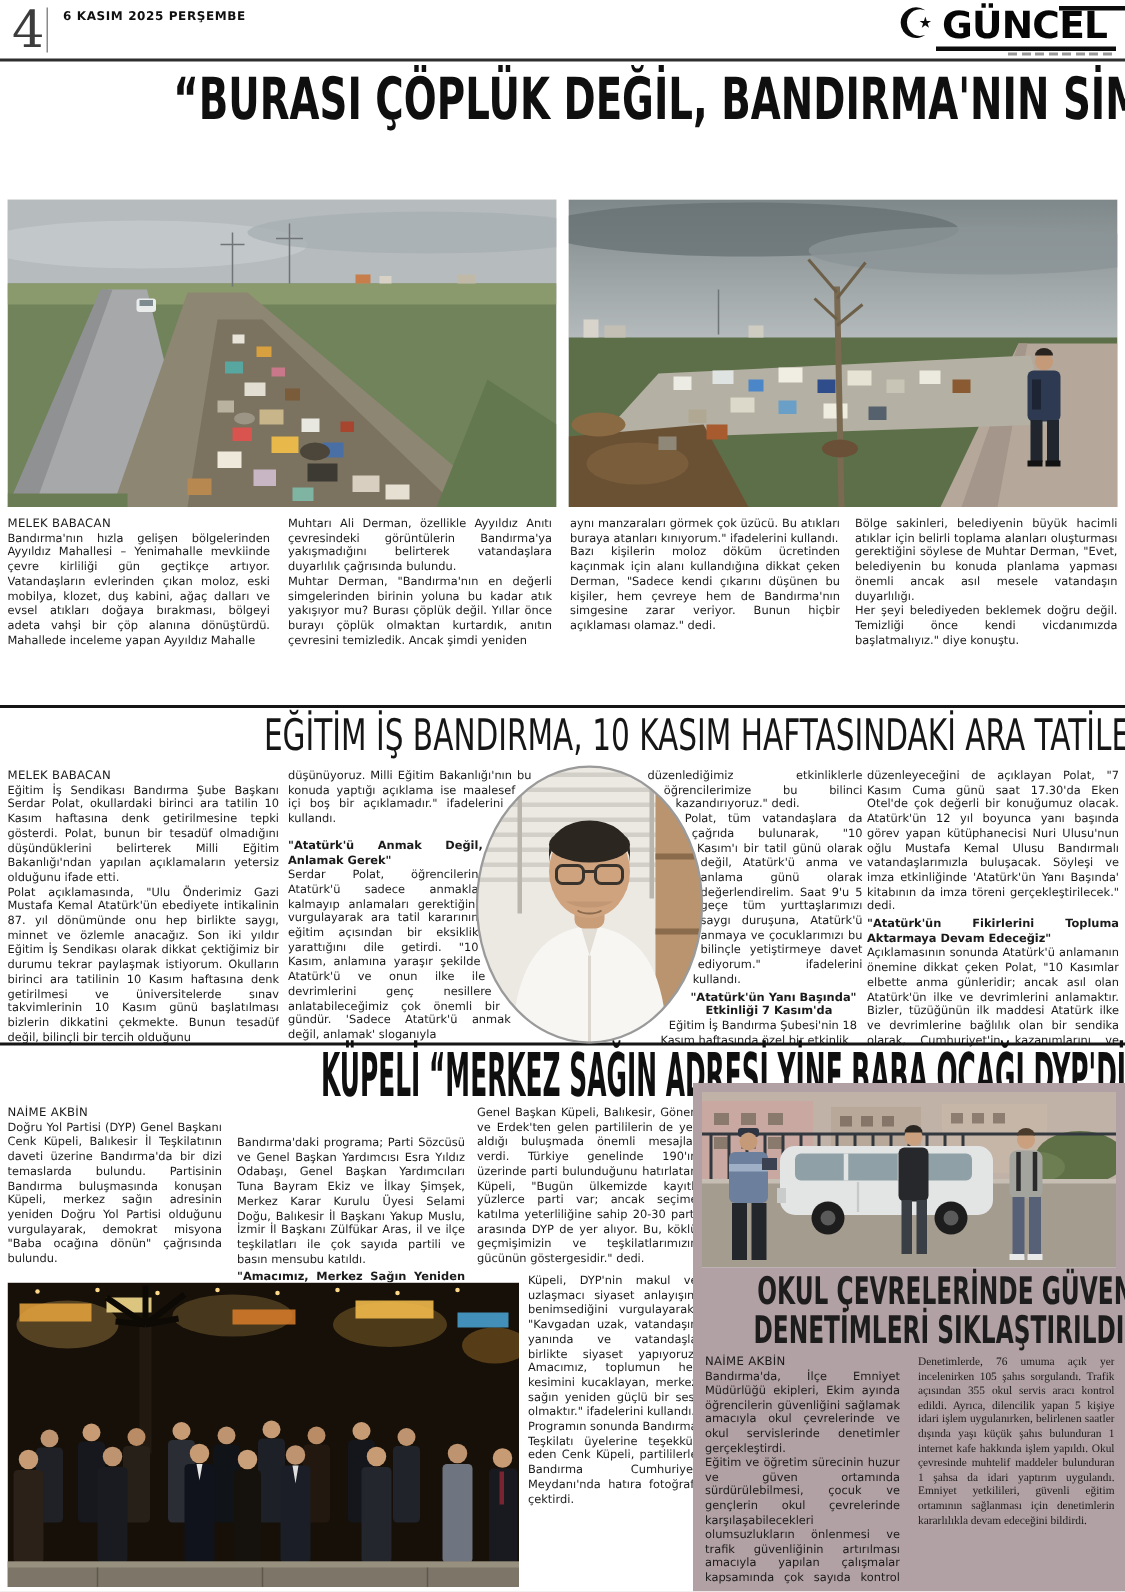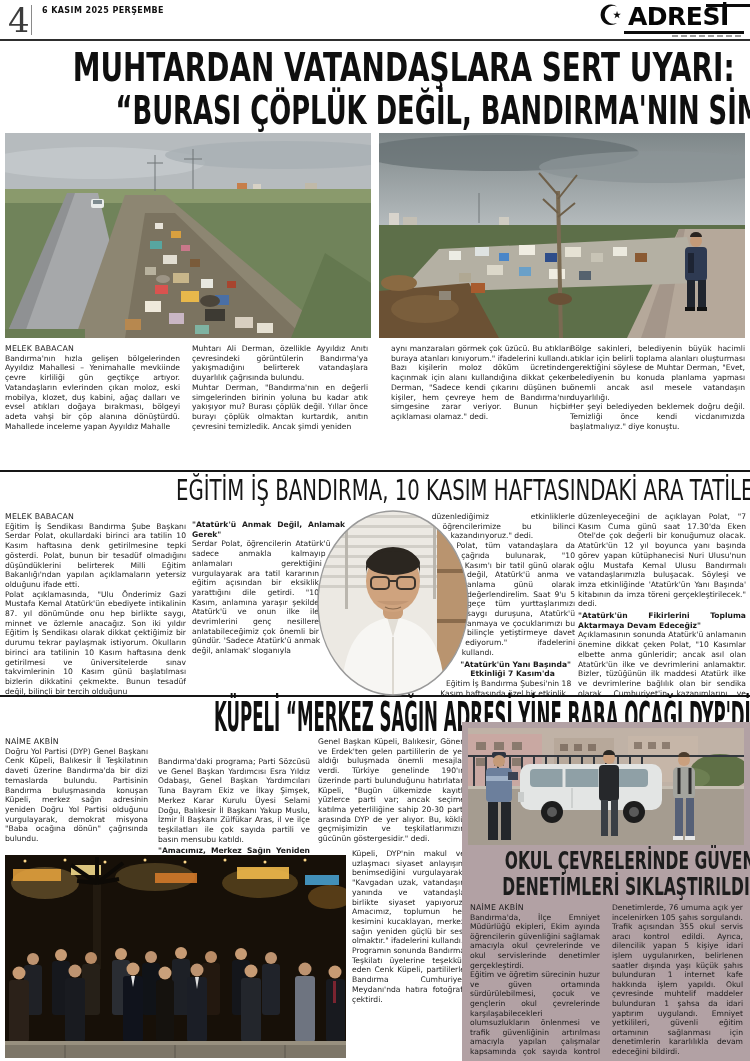--- a/index.html
+++ b/index.html
@@ -61,29 +61,28 @@
 </head>
 <body>
 
 <div class="page">
 
   <div class="pagenum">4</div>
   <div class="pagenum-rule"></div>
   <div class="edition-date">6 KASIM 2025 PERŞEMBE</div>
   <div class="brand">
     <span class="brand-crescent">☪</span>
-    <span class="brand-word">ADRESİ</span>
+    <span class="brand-word">GÜNCEL</span>
     <span class="brand-bar-top"></span>
     <span class="brand-bar-bottom"></span>
     <span class="brand-tagline"></span>
   </div>
   <div class="header-rule"></div>
 
   <div class="hl1">
-    <span class="display-line l1"><span>MUHTARDAN VATANDAŞLARA SERT UYARI:</span></span>
     <span class="display-line l2"><span>“BURASI ÇÖPLÜK DEĞİL, BANDIRMA'NIN SİMGESİ”</span></span>
   </div>
 
   <div class="photo" style="left:5px;top:133px;width:366px;height:205px;">
     <svg viewBox="0 0 366 205" width="366" height="205">
       <rect width="366" height="66" fill="#b6bbbe"></rect>
       <ellipse cx="90" cy="30" rx="110" ry="16" fill="#c6cacd" opacity=".8"></ellipse>
       <ellipse cx="280" cy="22" rx="120" ry="14" fill="#a9b0b4" opacity=".8"></ellipse>
       <rect y="56" width="366" height="149" fill="#70835a"></rect>
       <rect y="56" width="366" height="14" fill="#8a9a6c"></rect>
@@ -185,21 +184,21 @@
   </div>
 
   <div class="col" style="left:5px;top:344px;width:175px;height:124px;">
     <p class="byline">MELEK BABACAN</p>
     <p>Bandırma'nın hızla gelişen bölgelerinden Ayyıldız Mahallesi – Yenimahalle mevkiinde çevre kirliliği gün geçtikçe artıyor. Vatandaşların evlerinden çıkan moloz, eski mobilya, klozet, duş kabini, ağaç dalları ve evsel atıkları doğaya bırakması, bölgeyi adeta vahşi bir çöp alanına dönüştürdü. Mahallede inceleme yapan Ayyıldız Mahalle</p>
   </div>
   <div class="col" style="left:192px;top:344px;width:176px;height:124px;">
     <p>Muhtarı Ali Derman, özellikle Ayyıldız Anıtı çevresindeki görüntülerin Bandırma'ya yakışmadığını belirterek vatandaşlara duyarlılık çağrısında bulundu.
 Muhtar Derman, "Bandırma'nın en değerli simgelerinden birinin yoluna bu kadar atık yakışıyor mu? Burası çöplük değil. Yıllar önce burayı çöplük olmaktan kurtardık, anıtın çevresini temizledik. Ancak şimdi yeniden</p>
   </div>
-  <div class="col" style="left:391px;top:344px;width:180px;height:124px;">
+  <div class="col" style="left:380px;top:344px;width:180px;height:124px;">
     <p>aynı manzaraları görmek çok üzücü. Bu atıkları buraya atanları kınıyorum." ifadelerini kullandı.
 Bazı kişilerin moloz döküm ücretinden kaçınmak için alanı kullandığına dikkat çeken Derman, "Sadece kendi çıkarını düşünen bu kişiler, hem çevreye hem de Bandırma'nın simgesine zarar veriyor. Bunun hiçbir açıklaması olamaz." dedi.</p>
   </div>
   <div class="col" style="left:570px;top:344px;width:175px;height:124px;">
     <p>Bölge sakinleri, belediyenin büyük hacimli atıklar için belirli toplama alanları oluşturması gerektiğini söylese de Muhtar Derman, "Evet, belediyenin bu konuda planlama yapması önemli ancak asıl mesele vatandaşın duyarlılığı.
 Her şeyi belediyeden beklemek doğru değil. Temizliği önce kendi vicdanımızda başlatmalıyız." diye konuştu.</p>
   </div>
 
   <div class="divider" style="top:470px;"></div>
 
@@ -208,20 +207,21 @@
   </div>
 
   <div class="a2">
     <div class="col" style="left:0;width:181px;">
       <p class="byline">MELEK BABACAN</p>
       <p>Eğitim İş Sendikası Bandırma Şube Başkanı Serdar Polat, okullardaki birinci ara tatilin 10 Kasım haftasına denk getirilmesine tepki gösterdi. Polat, bunun bir tesadüf olmadığını düşündüklerini belirterek Milli Eğitim Bakanlığı'ndan yapılan açıklamaların yetersiz olduğunu ifade etti.
 Polat açıklamasında, "Ulu Önderimiz Gazi Mustafa Kemal Atatürk'ün ebediyete intikalinin 87. yıl dönümünde onu hep birlikte saygı, minnet ve özlemle anacağız. Son iki yıldır Eğitim İş Sendikası olarak dikkat çektiğimiz bir durumu tekrar paylaşmak istiyorum. Okulların birinci ara tatilinin 10 Kasım haftasına denk getirilmesi ve üniversitelerde sınav takvimlerinin 10 Kasım günü başlatılması bizlerin dikkatini çekmekte. Bunun tesadüf değil, bilinçli bir tercih olduğunu</p>
     </div>
     <div class="col" style="left:187px;width:277px;">
       <div class="spacer-r"></div>
+      <p>düşünüyoruz. Milli Eğitim Bakanlığı'nın bu konuda yaptığı açıklama ise maalesef içi boş bir açıklamadır." ifadelerini kullandı.</p>
       <p class="subhead">"Atatürk'ü Anmak Değil, Anlamak Gerek"</p>
       <p>Serdar Polat, öğrencilerin Atatürk'ü sadece anmakla kalmayıp anlamaları gerektiğini vurgulayarak ara tatil kararının eğitim açısından bir eksiklik yarattığını dile getirdi. "10 Kasım, anlamına yaraşır şekilde Atatürk'ü ve onun ilke ile devrimlerini genç nesillere anlatabileceğimiz çok önemli bir gündür. 'Sadece Atatürk'ü anmak değil, anlamak' sloganıyla</p>
     </div>
     <div class="col" style="left:312px;width:258px;">
       <div class="spacer-l"></div>
       <p>düzenlediğimiz etkinliklerle öğrencilerimize bu bilinci kazandırıyoruz." dedi.
 Polat, tüm vatandaşlara da çağrıda bulunarak, "10 Kasım'ı bir tatil günü olarak değil, Atatürk'ü anma ve anlama günü olarak değerlendirelim. Saat 9'u 5 geçe tüm yurttaşlarımızı saygı duruşuna, Atatürk'ü anmaya ve çocuklarımızı bu bilinçle yetiştirmeye davet ediyorum." ifadelerini kullandı.</p>
       <p class="subhead tight centered">"Atatürk'ün Yanı Başında" Etkinliği 7 Kasım'da</p>
       <p class="centered">Eğitim İş Bandırma Şubesi'nin 18 Kasım haftasında özel bir etkinlik</p>
     </div>
@@ -449,18 +449,18 @@
     </div>
     <div class="hl4">
       <span class="display-line"><span>OKUL ÇEVRELERİNDE GÜVENLİK</span></span>
       <span class="display-line"><span>DENETİMLERİ SIKLAŞTIRILDI</span></span>
     </div>
     <div class="col" style="left:8px;width:130px;">
       <p class="byline">NAİME AKBİN</p>
       <p>Bandırma'da, İlçe Emniyet Müdürlüğü ekipleri, Ekim ayında öğrencilerin güvenliğini sağlamak amacıyla okul çevrelerinde ve okul servislerinde denetimler gerçekleştirdi.
 Eğitim ve öğretim sürecinin huzur ve güven ortamında sürdürülebilmesi, çocuk ve gençlerin okul çevrelerinde karşılaşabilecekleri olumsuzlukların önlenmesi ve trafik güvenliğinin artırılması amacıyla yapılan çalışmalar kapsamında çok sayıda kontrol gerçekleştirildi.</p>
     </div>
-    <div class="col" style="left:150px;width:131px;">
+    <div class="col" style="left:150px;width:131px;font-family:Liberation Serif, serif;">
       <p>Denetimlerde, 76 umuma açık yer incelenirken 105 şahıs sorgulandı. Trafik açısından 355 okul servis aracı kontrol edildi. Ayrıca, dilencilik yapan 5 kişiye idari işlem uygulanırken, belirlenen saatler dışında yaşı küçük şahıs bulunduran 1 internet kafe hakkında işlem yapıldı. Okul çevresinde muhtelif maddeler bulunduran 1 şahsa da idari yaptırım uygulandı. Emniyet yetkilileri, güvenli eğitim ortamının sağlanması için denetimlerin kararlılıkla devam edeceğini bildirdi.</p>
     </div>
   </div>
 
 </div>
 
 </body></html>

